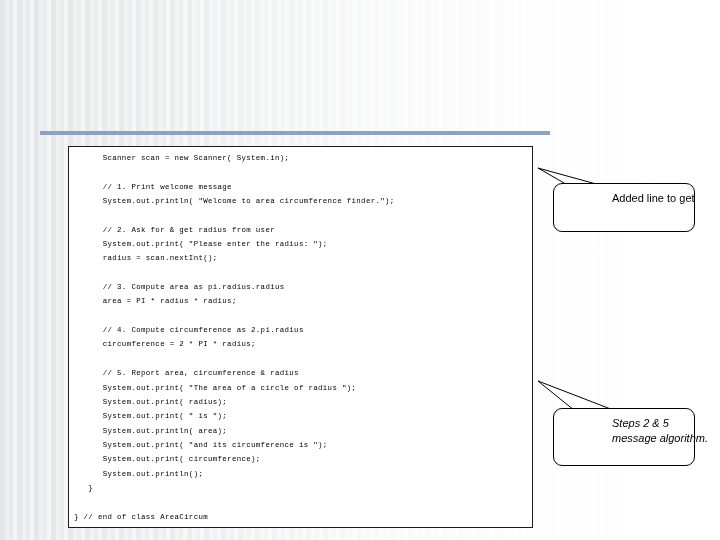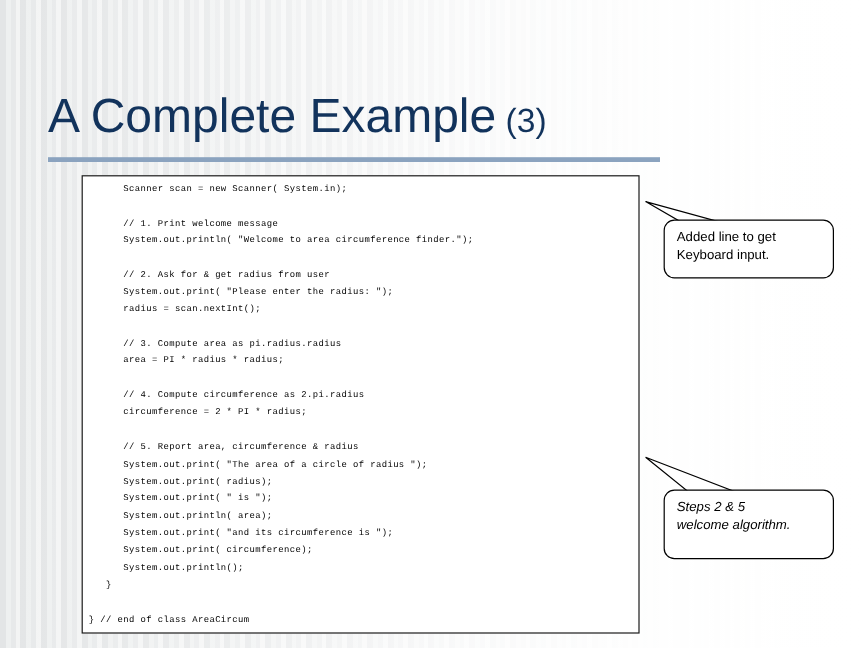--- a/index.html
+++ b/index.html
@@ -106,55 +106,52 @@
     border: 1px solid #000000;
     border-radius: 9px;
     box-sizing: border-box;
     color: #000000;
     font-size: 11px;
     line-height: 14.5px;
     padding: 7px 0 0 10px;
   }
   .callout-bubble .cl {
     white-space: nowrap;
+    margin-left: 48px;
   }
 
   #callout-1 { left: 535px; top: 165px; width: 175px; height: 72px; }
   #callout-1 .callout-bubble { left: 18px; top: 18px; width: 142px; height: 49px; }
 
   #callout-2 { left: 535px; top: 378px; width: 175px; height: 92px; font-style: italic; }
   #callout-2 .callout-bubble { left: 18px; top: 30px; width: 142px; height: 58px; }
 </style>
 </head>
 <body>
 
 <div id="slide">
 
-  <div id="title-wrap">
-    <div id="page-title"><span>A Complete Example</span><span class="sub"> <span>(3)</span></span></div>
-  </div>
   <div id="title-rule"></div>
 
   <div id="code-box">
     <div id="code-lines"><div class="code-line">      Scanner scan = new Scanner( System.in);</div><div class="code-line">&nbsp;</div><div class="code-line">      // 1. Print welcome message</div><div class="code-line">      System.out.println( "Welcome to area circumference finder.");</div><div class="code-line">&nbsp;</div><div class="code-line">      // 2. Ask for &amp; get radius from user</div><div class="code-line">      System.out.print( "Please enter the radius: ");</div><div class="code-line">      radius = scan.nextInt();</div><div class="code-line">&nbsp;</div><div class="code-line">      // 3. Compute area as pi.radius.radius</div><div class="code-line">      area = PI * radius * radius;</div><div class="code-line">&nbsp;</div><div class="code-line">      // 4. Compute circumference as 2.pi.radius</div><div class="code-line">      circumference = 2 * PI * radius;</div><div class="code-line">&nbsp;</div><div class="code-line">      // 5. Report area, circumference &amp; radius</div><div class="code-line">      System.out.print( "The area of a circle of radius ");</div><div class="code-line">      System.out.print( radius);</div><div class="code-line">      System.out.print( " is ");</div><div class="code-line">      System.out.println( area);</div><div class="code-line">      System.out.print( "and its circumference is ");</div><div class="code-line">      System.out.print( circumference);</div><div class="code-line">      System.out.println();</div><div class="code-line">   }</div><div class="code-line">&nbsp;</div><div class="code-line">} // end of class AreaCircum</div></div>
   </div>
 
   <div class="callout" id="callout-1">
     <svg class="callout-tail" width="175" height="72" viewBox="0 0 175 72">
       <polygon points="3,3 112,33 55,33" fill="#ffffff" stroke="#000000" stroke-width="1"></polygon>
     </svg>
     <div class="callout-bubble">
       <div class="cl">Added line to get</div>
-      <div class="cl">Keyboard input.</div>
     </div>
   </div>
 
   <div class="callout" id="callout-2">
     <svg class="callout-tail" width="175" height="92" viewBox="0 0 175 92">
       <polygon points="3,3 112,45 55,45" fill="#ffffff" stroke="#000000" stroke-width="1"></polygon>
     </svg>
     <div class="callout-bubble">
       <div class="cl">Steps 2 &amp; 5</div>
-      <div class="cl">welcome algorithm.</div>
+      <div class="cl">message algorithm.</div>
     </div>
   </div>
 
 </div>
 
 </body></html>

